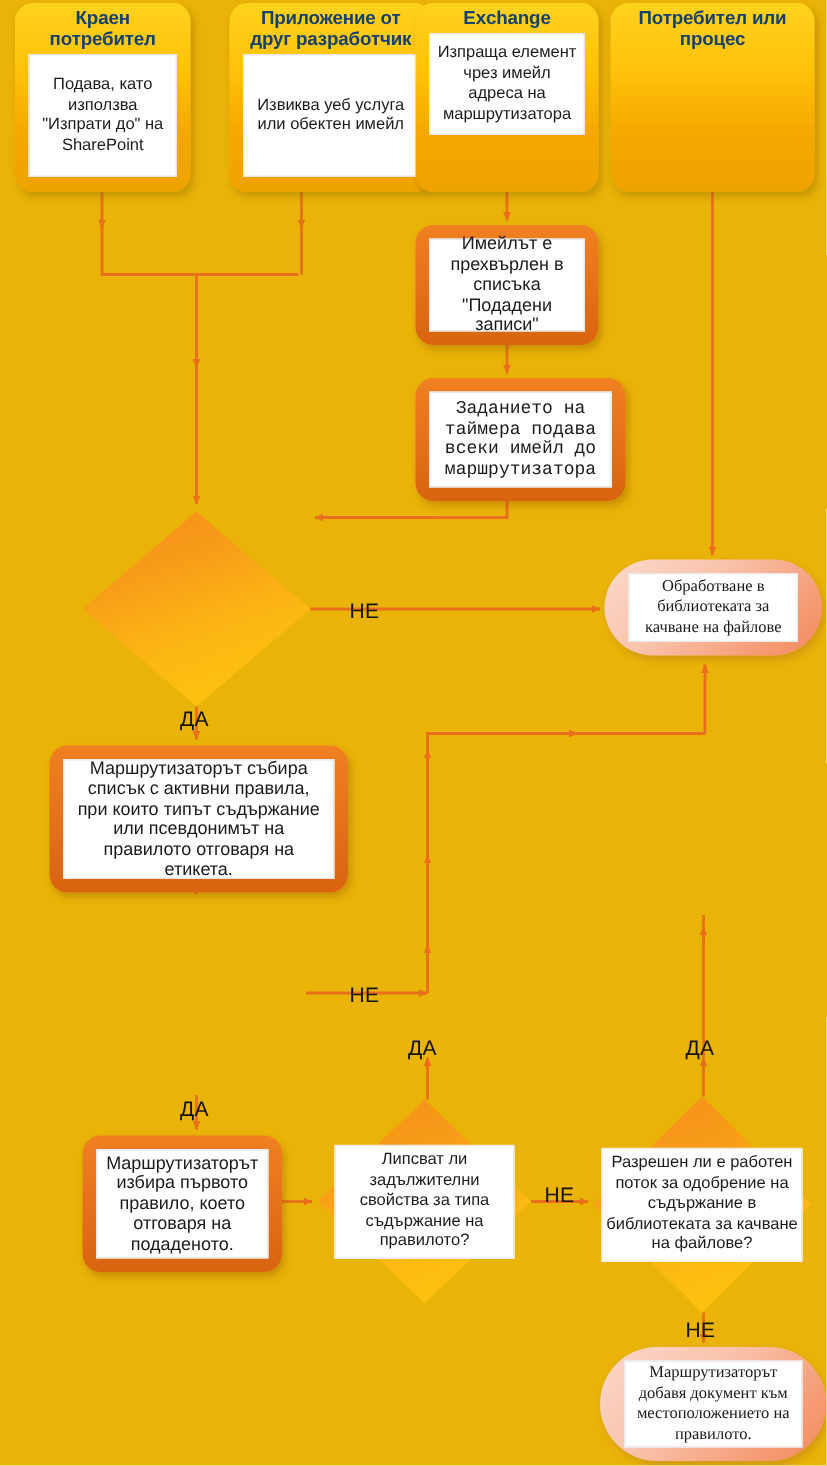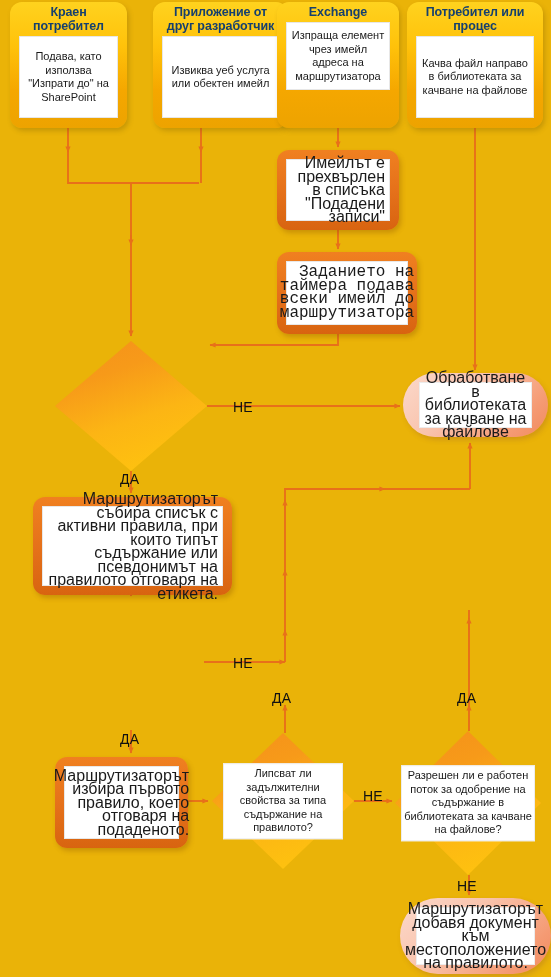--- a/index.html
+++ b/index.html
@@ -69,22 +69,22 @@
   }
   .procbox .pane {
     position: absolute;
     left: 9px; right: 9px; top: 9px; bottom: 9px;
     background: #ffffff;
     border: 1px solid #e8e8e8;
     box-sizing: border-box;
     display: flex;
     align-items: center;
     justify-content: center;
-    text-align: right;
-    font-size: 16px;
+    text-align: center;
+    font-size: 12px;
     line-height: 13.5px;
     color: #1a1a1a;
     padding: 2px 4px;
   }
 
   
   .pinkbox {
     position: absolute;
     border-radius: 40px;
     background: linear-gradient(135deg,#fbd9cb 0%,#f9c3ac 40%,#f59a73 80%,#f08a5e 100%);
@@ -94,24 +94,25 @@
   .pinkbox .pane {
     position: absolute;
     left: 16px; right: 16px; top: 9px; bottom: 9px;
     background: #ffffff;
     border: 1px solid #ececec;
     box-sizing: border-box;
     display: flex;
     align-items: center;
     justify-content: center;
     text-align: center;
-    font-size: 16px;
+    font-size: 11px;
     line-height: 13.5px;
     color: #1a1a1a;
     padding: 1px 2px;
+    font-family: Liberation Serif, serif;
   }
 
   
   .diamond {
     position: absolute;
   }
   .diamond .shape {
     position: absolute;
     left: 0; top: 0; right: 0; bottom: 0;
     background: linear-gradient(160deg,#f5901a 0%,#f79a19 28%,#fcb514 58%,#ffc70d 100%);
@@ -210,21 +211,20 @@
     <div class="pane" style="top:34px; height:82px;">Извиква уеб услуга или обектен имейл</div>
   </div>
 
   <div class="srcbox" style="left:277px; top:2px; width:122px; height:126px;">
     <div class="hdr">Exchange</div>
     <div class="pane" style="top:20px; height:68px;">Изпраща елемент чрез имейл адреса на маршрутизатора</div>
   </div>
 
   <div class="srcbox" style="left:407px; top:2px; width:136px; height:126px;">
     <div class="hdr">Потребител или<br>процес</div>
-    <div class="pane" style="top:34px; height:82px;">Качва файл направо в библиотеката за качване на файлове</div>
   </div>
 
   <div class="procbox" style="left:277px; top:150px; width:122px; height:80px;">
     <div class="pane">Имейлът е прехвърлен в списъка "Подадени записи"</div>
   </div>
 
   <div class="procbox" style="left:277px; top:252px; width:140px; height:82px;font-family:Liberation Mono, monospace;">
     <div class="pane">Заданието на таймера подава всеки имейл до маршрутизатора</div>
   </div>
 

